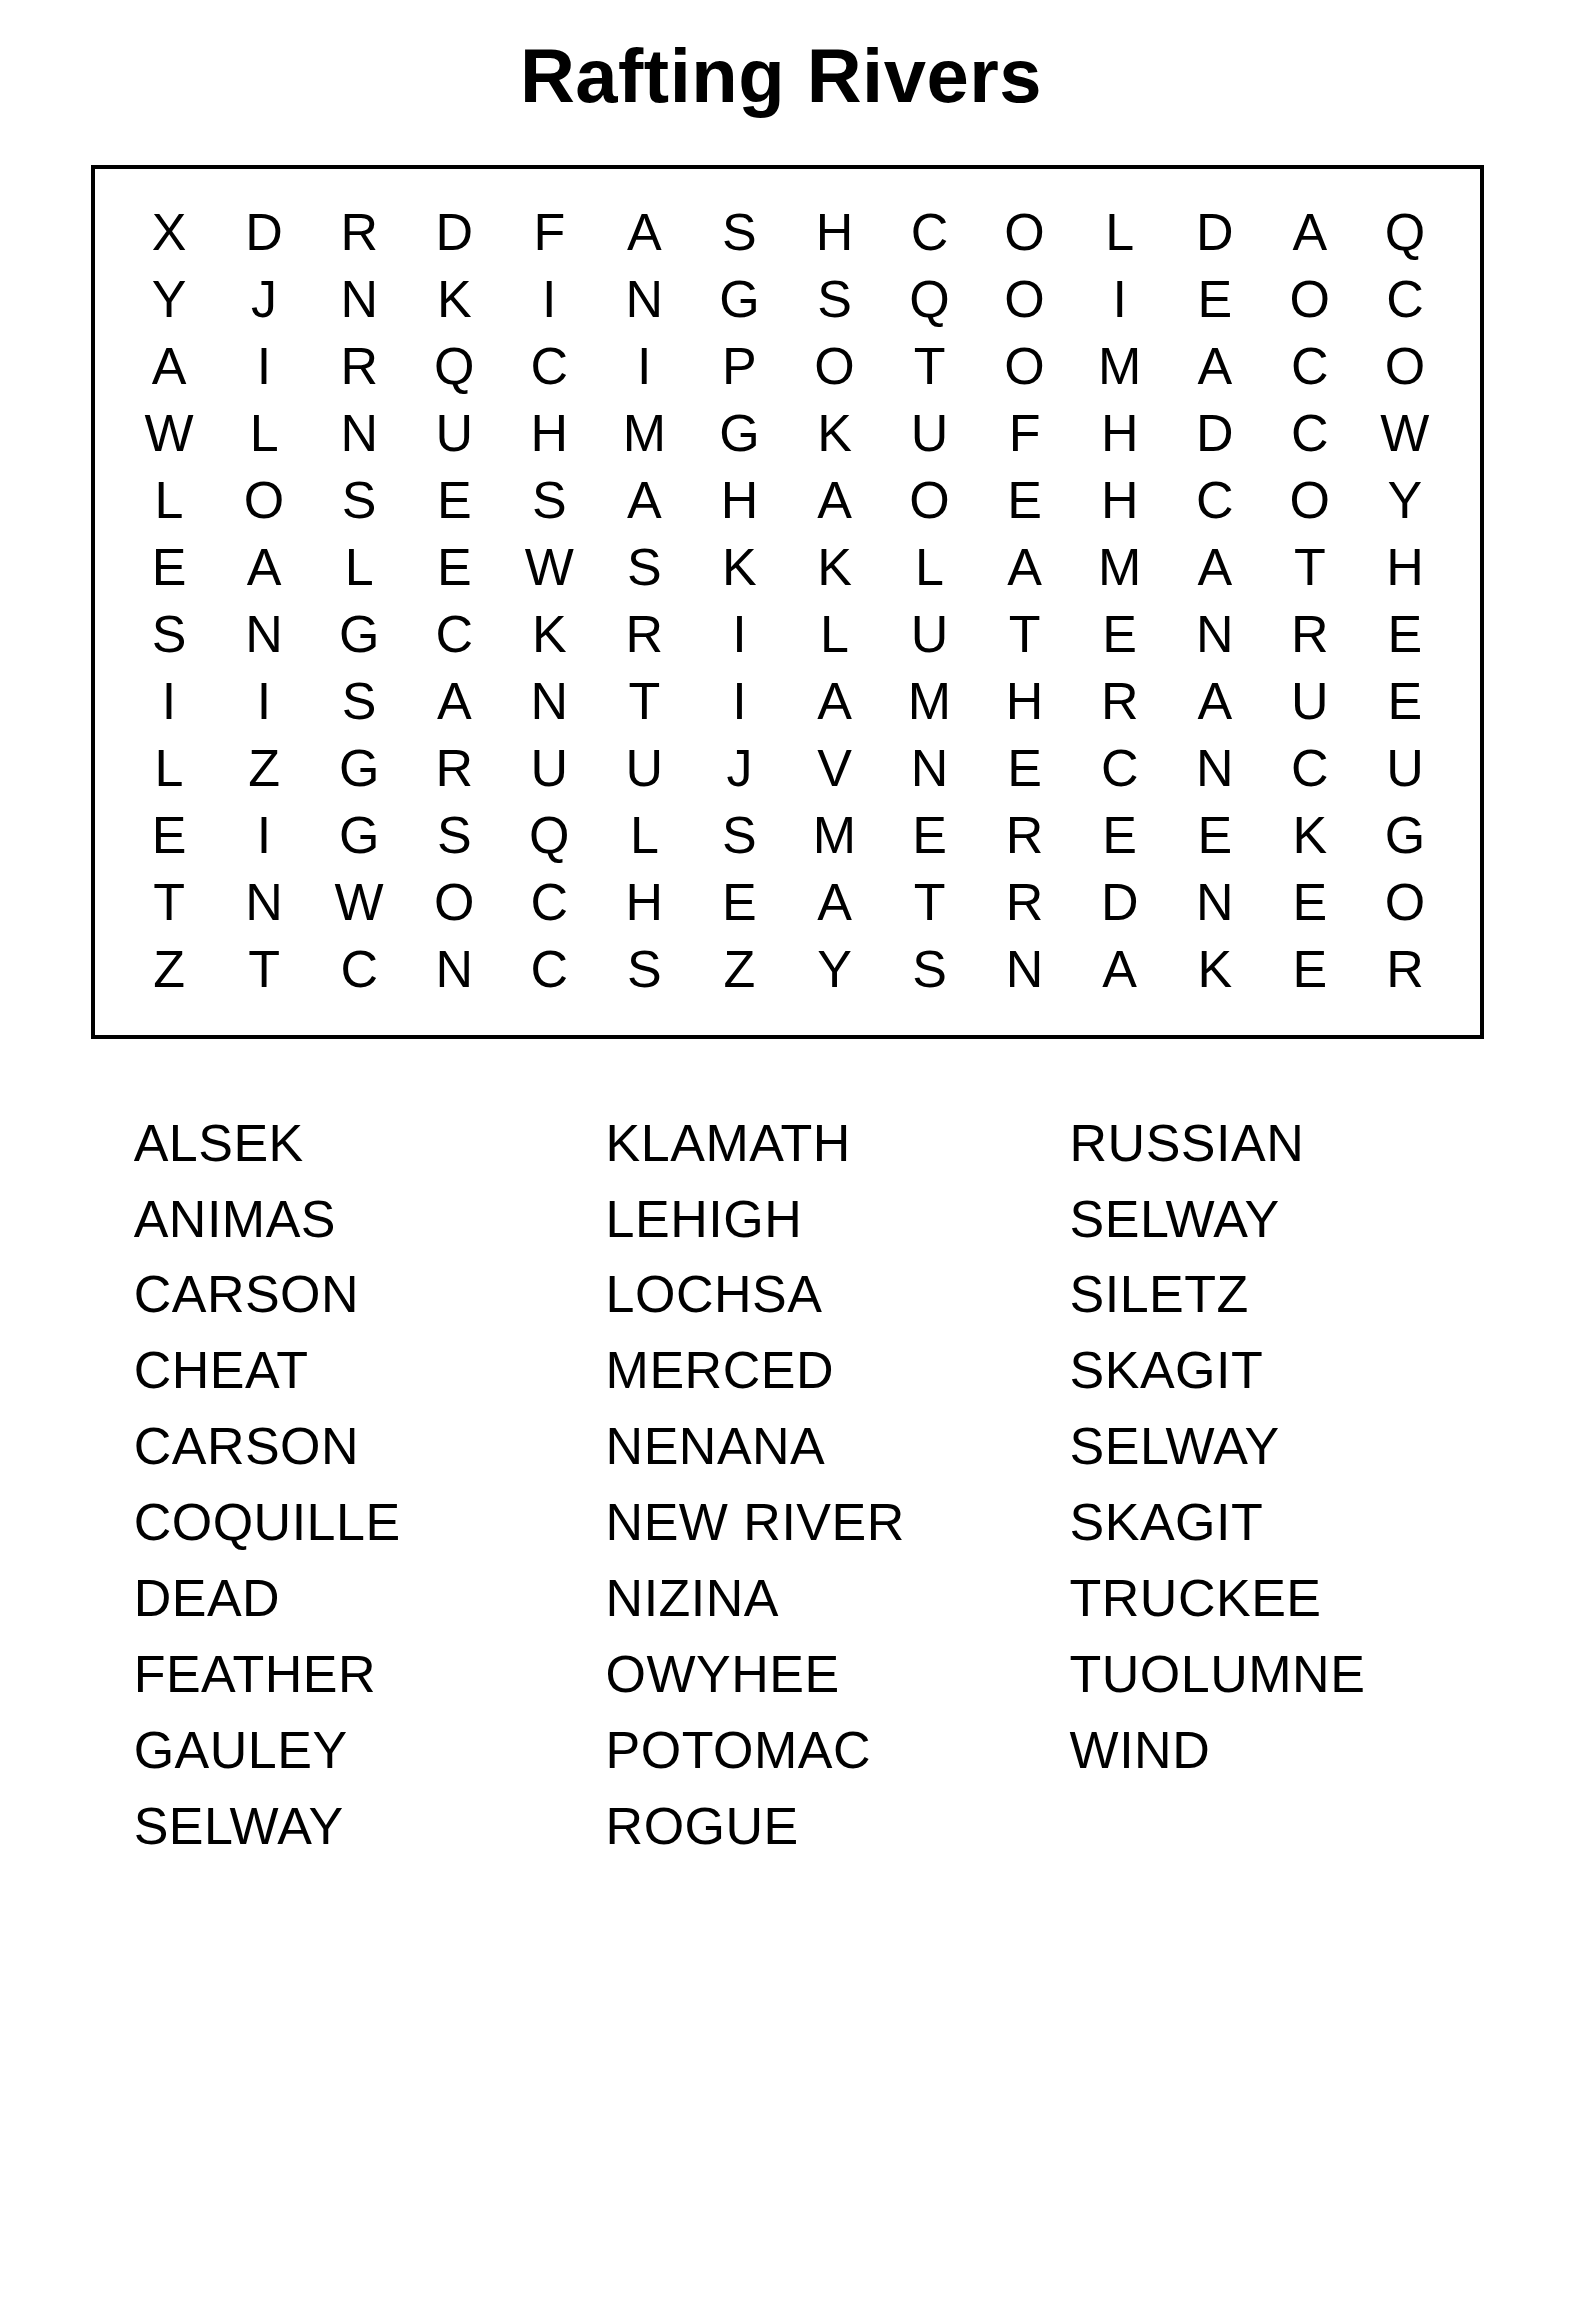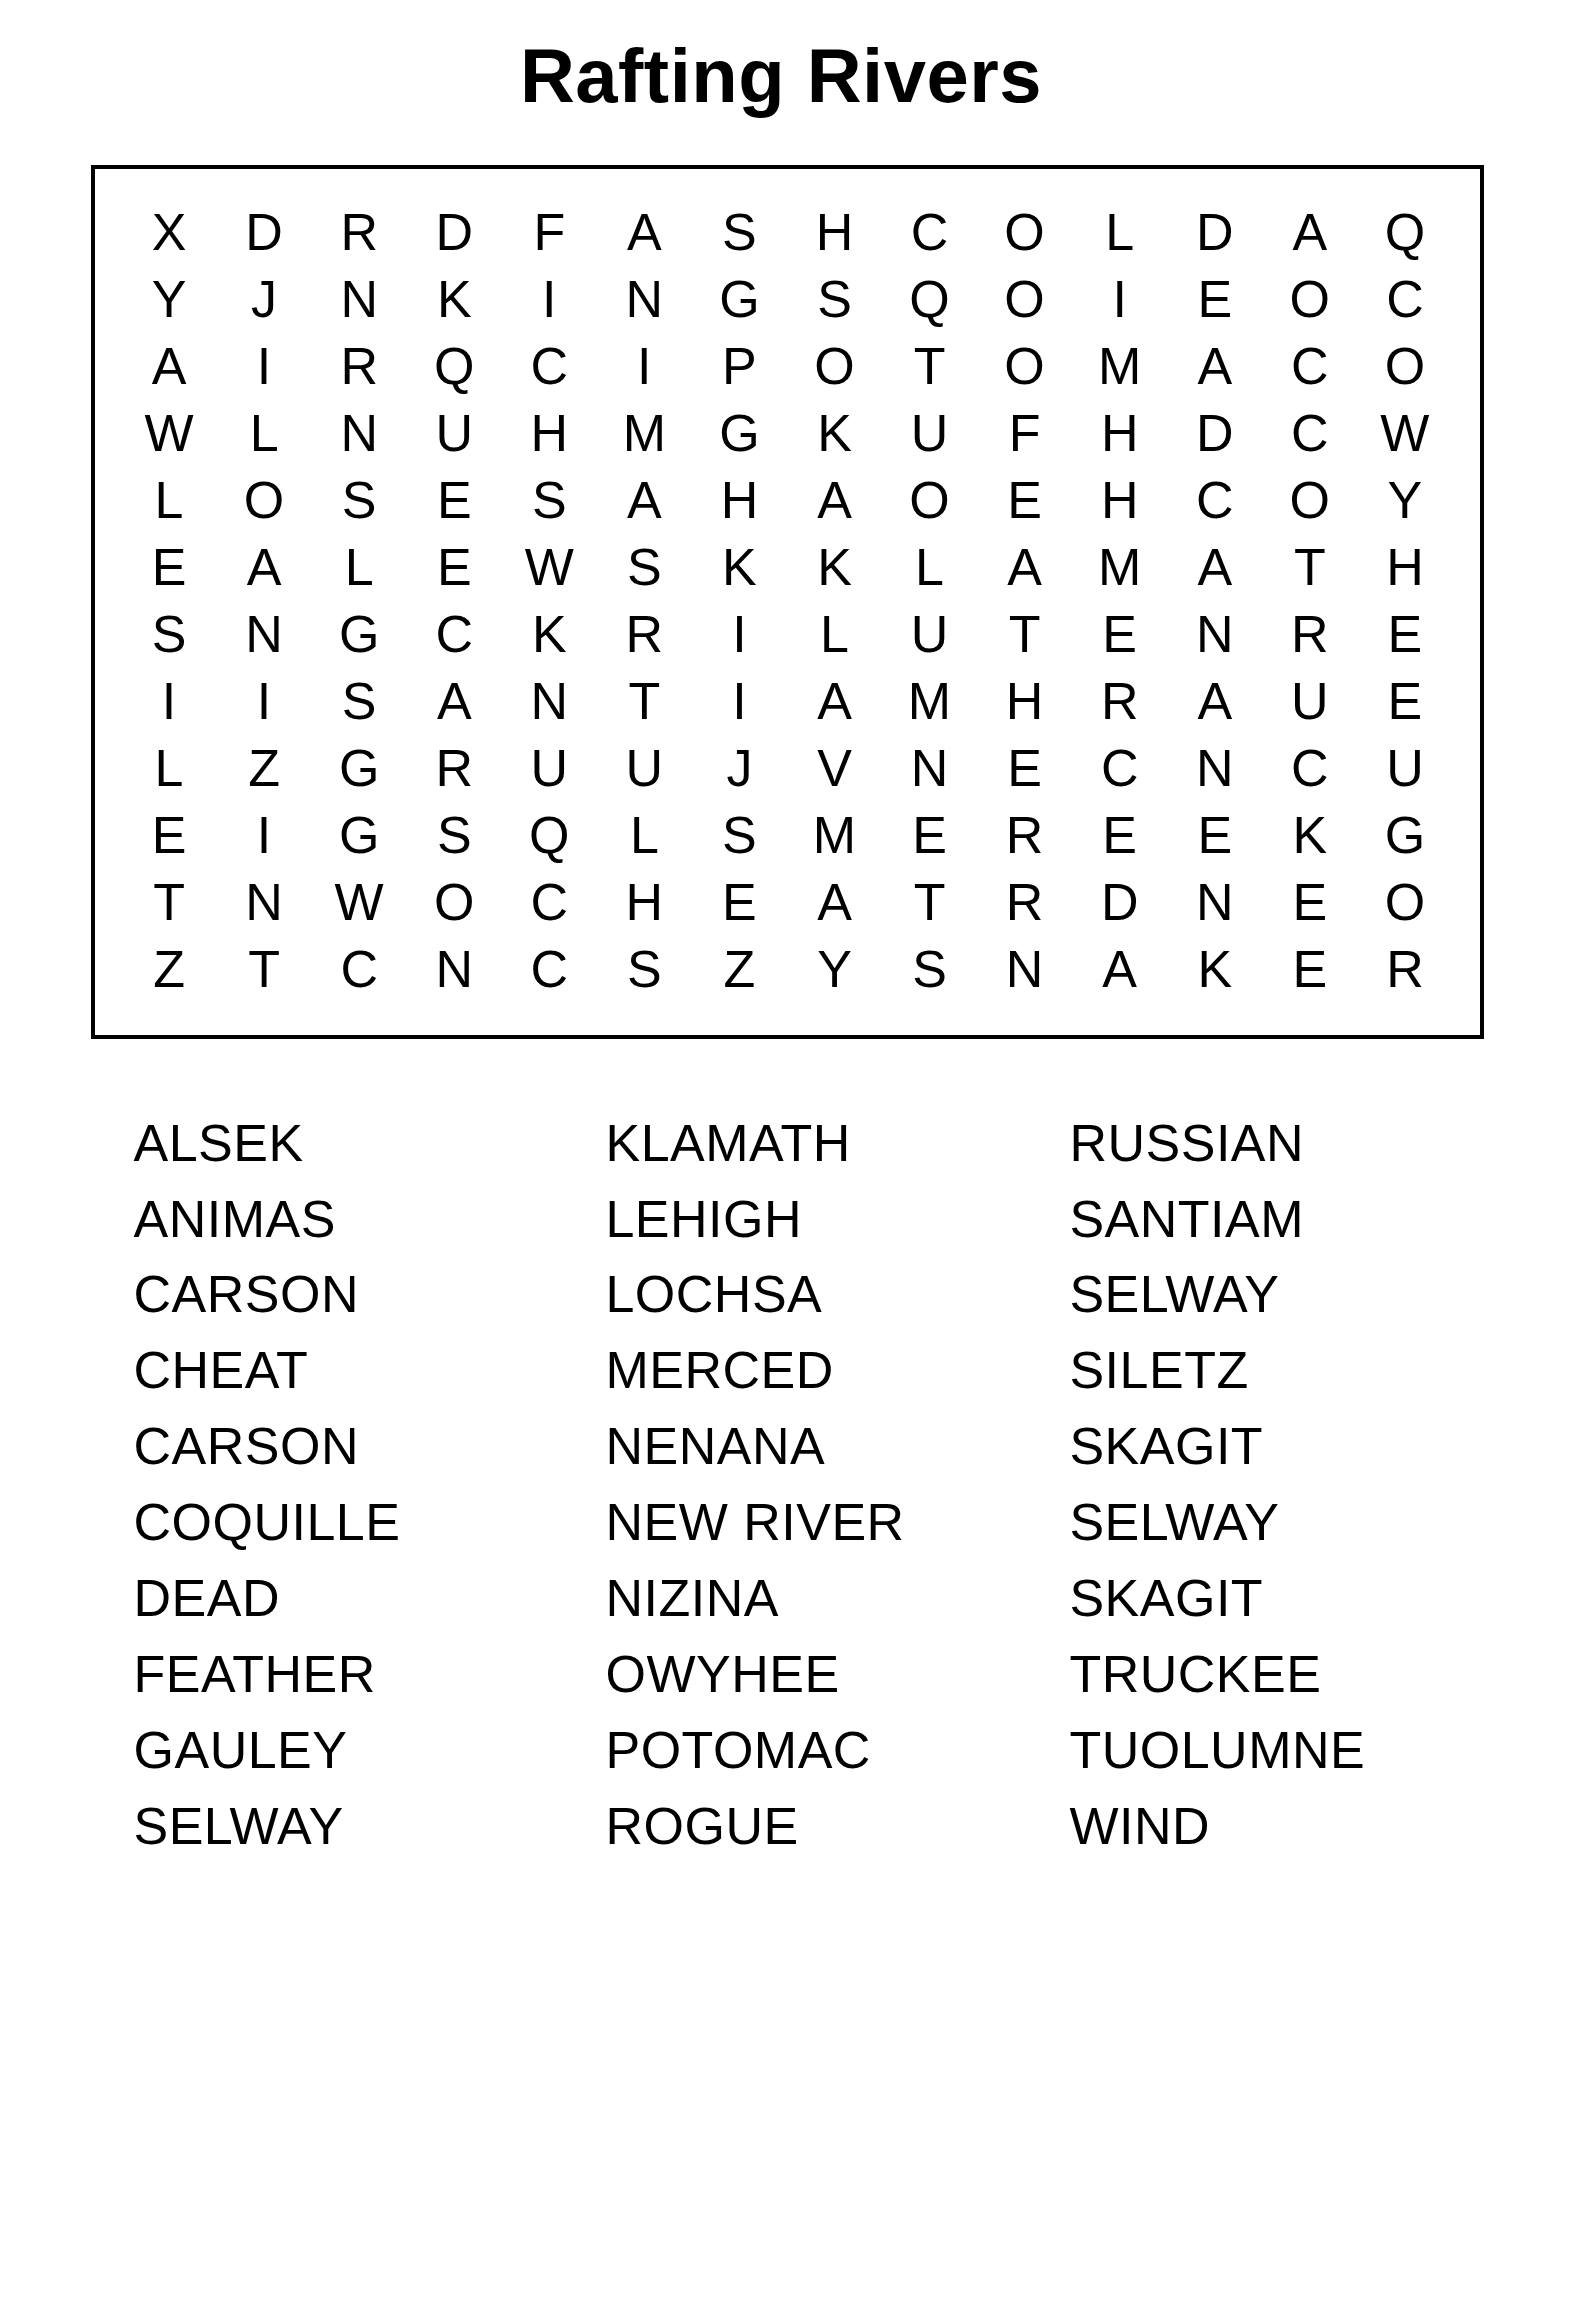--- a/index.html
+++ b/index.html
@@ -49,21 +49,21 @@
     line-height: 1.22;
     font-weight: 400;
     padding: 0;
     height: 67px;
     font-family: "Liberation Sans", sans-serif;
   }
   .words {
     margin: 67px auto 0 auto;
     width: 1393px;
     display: flex;
-    justify-content: flex-start;
+    justify-content: flex-end;
     box-sizing: border-box;
     padding-left: 43px;
   }
   .words-col {
     width: 33.33%;
     box-sizing: border-box;
   }
   .words-col:nth-child(2) { padding-left: 22px; }
   .words-col:nth-child(3) { padding-left: 36px; }
   .word {
@@ -299,21 +299,20 @@
         <div class="word">MERCED</div>
         <div class="word">NENANA</div>
         <div class="word">NEW RIVER</div>
         <div class="word">NIZINA</div>
         <div class="word">OWYHEE</div>
         <div class="word">POTOMAC</div>
         <div class="word">ROGUE</div>
       </div>
     <div class="words-col">
         <div class="word">RUSSIAN</div>
-        <div class="word">SANTIAM</div>
         <div class="word">SELWAY</div>
         <div class="word">SILETZ</div>
         <div class="word">SKAGIT</div>
         <div class="word">SELWAY</div>
         <div class="word">SKAGIT</div>
         <div class="word">TRUCKEE</div>
         <div class="word">TUOLUMNE</div>
         <div class="word">WIND</div>
       </div>
   </div>

